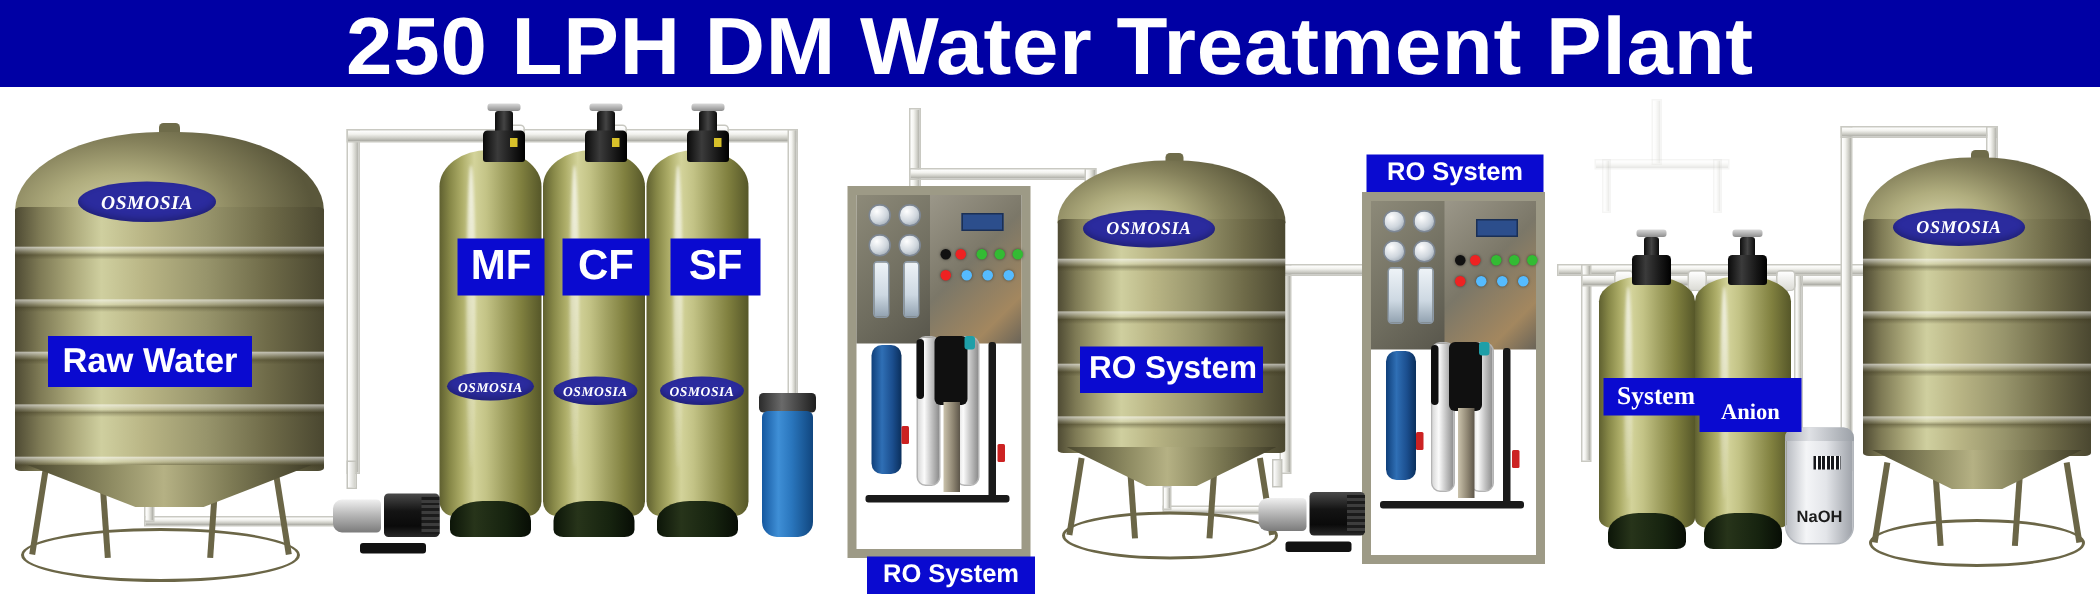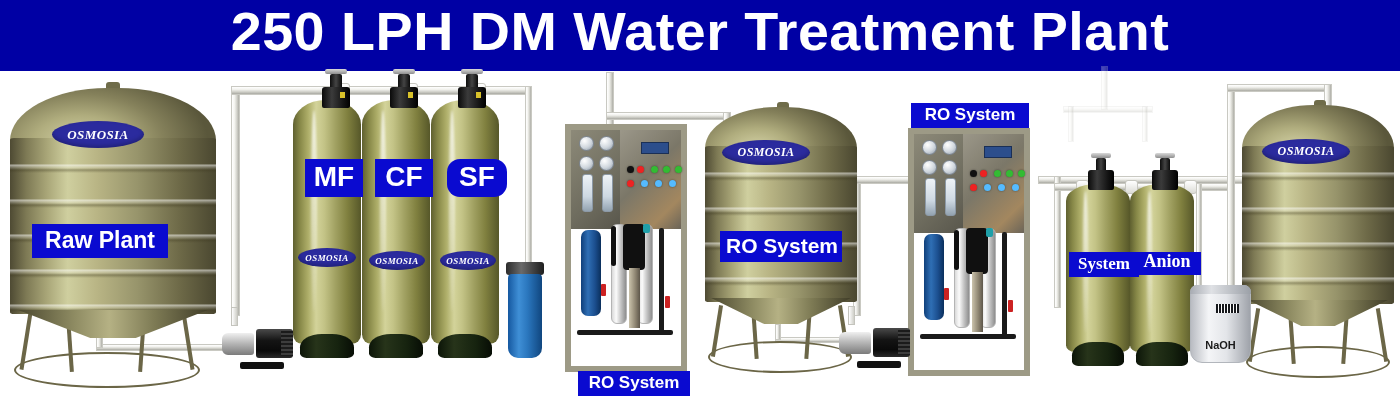--- a/index.html
+++ b/index.html
@@ -1,20 +1,20 @@
 <!DOCTYPE html>
 <html><head>
 <meta charset="utf-8">
 <style>
   html,body{margin:0;padding:0;background:#fff;}
   body{font-family:"Liberation Sans",sans-serif;}
   #stage{position:relative;width:1400px;height:400px;overflow:hidden;background:#ffffff;}
 
   
-  .header{position:absolute;left:0;top:0;width:1400px;height:71px;background:#0000a4;}
+  .header{position:absolute;left:0;top:0;width:1400px;height:58px;background:#0000a4;}
   .header .title{
     position:absolute;left:0;top:0;width:1400px;height:62px;
     display:flex;align-items:center;justify-content:center;
     color:#ffffff;font-family:"Liberation Sans",sans-serif;
     font-weight:bold;font-size:54px;letter-spacing:0.5px;
     white-space:nowrap;transform:scaleX(1.03);
   }
 
   
   .chip{
@@ -203,21 +203,21 @@
   </div>
   <div class="leg" style="left:24px;top:312px;width:4px;height:58px;transform:rotate(9deg);"></div>
   <div class="leg" style="left:68px;top:318px;width:4px;height:54px;transform:rotate(-4deg);"></div>
   <div class="leg" style="left:140px;top:318px;width:4px;height:54px;transform:rotate(4deg);"></div>
   <div class="leg" style="left:186px;top:312px;width:4px;height:58px;transform:rotate(-9deg);"></div>
   <div class="ring" style="left:14px;top:352px;width:182px;height:32px;"></div>
   <div class="pipe" style="left:96px;top:344px;width:138px;height:7px;"></div>
   <div class="pipe v" style="left:96px;top:330px;width:7px;height:18px;"></div>
 
   <div class="badge" style="left:52px;top:121px;width:92px;height:27px;font-size:13px;">OSMOSIA</div>
-  <div class="chip" style="left:32px;top:224px;width:124px;font-size:23px;padding-top:5px;padding-bottom:6px;">Raw Plant</div>
+  <div class="chip" style="left:32px;top:224px;width:124px;font-size:23px;padding-top:5px;padding-bottom:6px;">Raw Water</div>
 
   <div class="pump" style="left:221px;top:323px;width:72px;height:46px;">
     <div class="inlet"></div>
     <div class="head"></div>
     <div class="motor"></div>
     <div class="fin"></div>
     <div class="foot"></div>
   </div>
 
   <div class="valve" style="left:322px;top:74px;width:28px;height:34px;">
@@ -251,21 +251,21 @@
     <div class="dot"></div>
   </div>
   <div class="frp" style="left:431px;top:100px;width:68px;height:258px;">
     <div class="shell"></div>
     <div class="gloss"></div>
     <div class="base"></div>
   </div>
 
   <div class="chip" style="left:305px;top:159px;width:46px;font-size:28px;padding-top:4px;padding-bottom:6px;">MF</div>
   <div class="chip" style="left:375px;top:159px;width:46px;font-size:28px;padding-top:4px;padding-bottom:6px;">CF</div>
-  <div class="chip" style="left:447px;top:159px;width:48px;font-size:28px;padding-top:4px;padding-bottom:6px;border-radius:13px;">SF</div>
+  <div class="chip" style="left:447px;top:159px;width:48px;font-size:28px;padding-top:4px;padding-bottom:6px;">SF</div>
 
 
   <div class="badge" style="left:298px;top:248px;width:58px;height:19px;font-size:9px;">OSMOSIA</div>
   <div class="badge" style="left:369px;top:251px;width:56px;height:19px;font-size:9px;">OSMOSIA</div>
   <div class="badge" style="left:440px;top:251px;width:56px;height:19px;font-size:9px;">OSMOSIA</div>
 
   <div class="cart" style="left:506px;top:262px;width:38px;height:96px;">
     <div class="cap"></div>
     <div class="bowl"></div>
   </div>
@@ -380,23 +380,23 @@
     <div class="neck"></div>
     <div class="blk"></div>
   </div>
   <div class="frp" style="left:1130px;top:184px;width:64px;height:182px;">
     <div class="shell"></div>
     <div class="gloss"></div>
     <div class="base"></div>
   </div>
 
   <div class="chip serif" style="left:1069px;top:252px;width:58px;font-size:17px;padding-top:3px;padding-bottom:5px;">System</div>
-  <div class="chip serif" style="left:1133px;top:252px;width:56px;font-size:18px;padding-top:0;padding-bottom:5px;">Anion</div>
-
-  <div class="drum" style="left:1190px;top:285px;width:61px;height:78px;border-radius:19px;">
+  <div class="chip serif" style="left:1133px;top:252px;width:56px;font-size:15px;padding-top:16px;padding-bottom:5px;">Anion</div>
+
+  <div class="drum" style="left:1190px;top:285px;width:46px;height:78px;border-radius:19px;">
     <div class="can"></div>
     <div class="lip"></div>
     <div class="hatch" style="left:42%;"></div>
     <div class="lbl">NaOH</div>
   </div>
 
   <div class="tank" style="left:1242px;top:100px;width:152px;height:232px;">
     <div class="nozzle" style="left:72px;top:0px;width:12px;height:10px;"></div>
     <div class="top" style="top:5px;height:46px;"></div>
     <div class="body" style="top:46px;height:158px;"></div>

